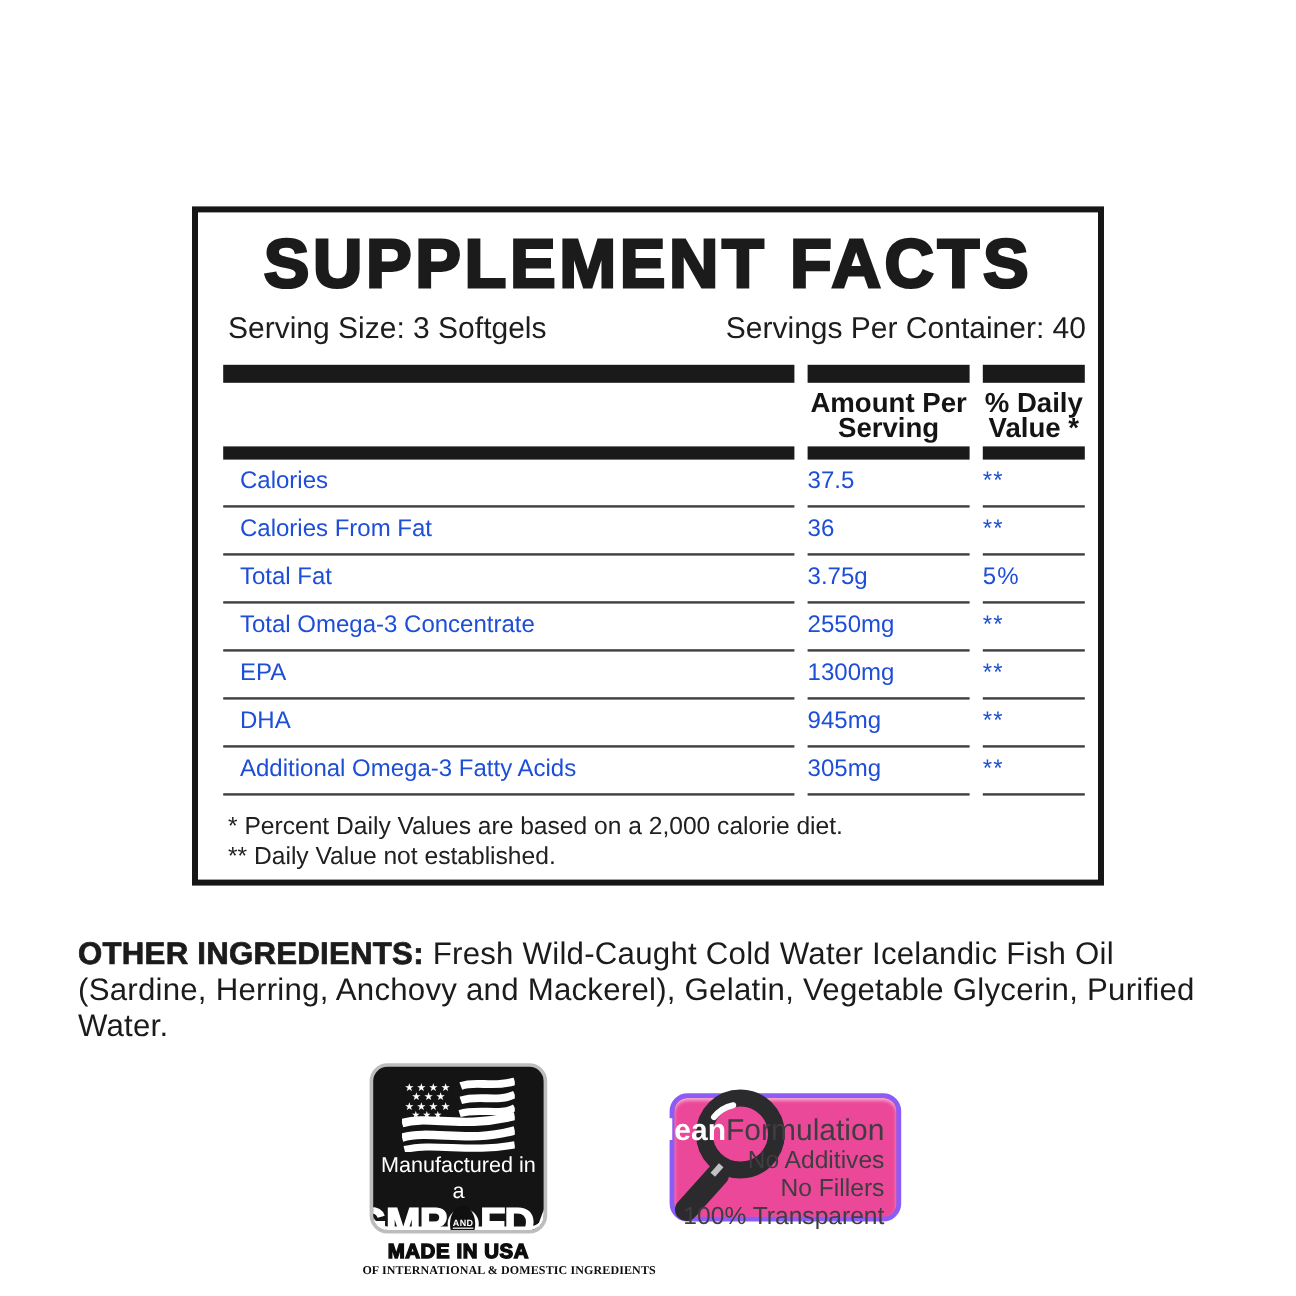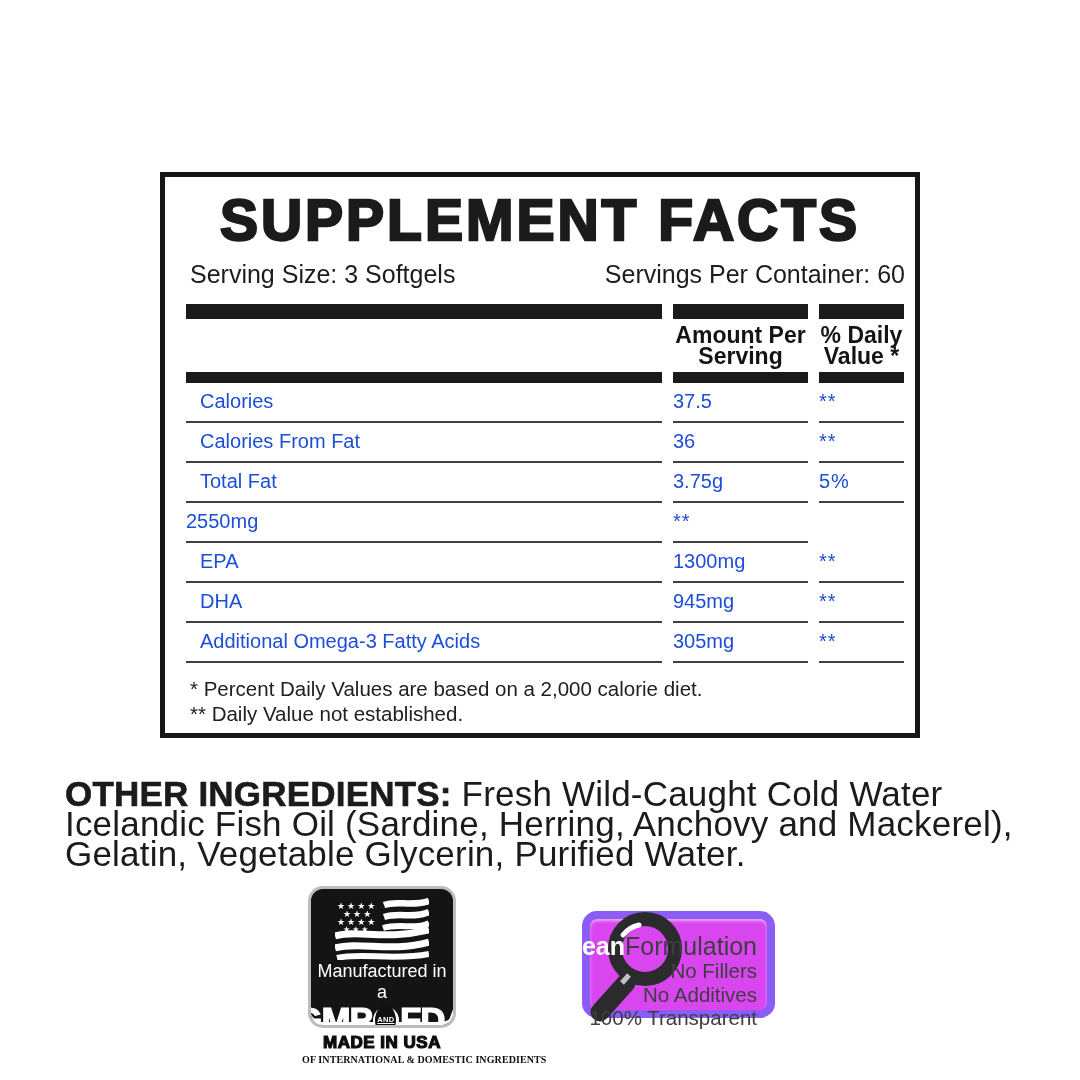--- a/index.html
+++ b/index.html
@@ -25,21 +25,21 @@
   .t-row>.c{border-bottom:2px solid #404040;font-size:20px;color:#1d4ed8;
             padding:7px 0 6px 0;min-height:25px;}
   .t-row .name{padding-left:14px;}
   .t-row .mid{text-align:left;}
   .t-row .dv{letter-spacing:1px;}
 
   .footnotes{margin:13px 0 0 25px;font-size:20.5px;line-height:25px;color:#202020;}
 
   
   .other{position:absolute;left:65px;top:779px;width:960px;margin:0;
-         font-size:35px;line-height:30px;letter-spacing:0.2px;color:#1b1b1b;}
+         font-size:26px;line-height:30px;letter-spacing:0.2px;color:#1b1b1b;}
   .other b{-webkit-text-stroke:0.6px #1b1b1b;}
 
   
   .gmp-wrap{position:absolute;left:302px;top:886px;width:160px;text-align:center;}
   .gmp-badge{margin:0 auto;width:148px;height:142px;background:#141414;border-radius:15px;
              border:3px solid #bdbdbd;box-sizing:border-box;
              box-shadow:inset 0 -4px 0 -1px #ffffff;overflow:hidden;}
   .gmp-flag{display:block;margin:9px auto 0 auto;}
   .gmp-line1{color:#fff;font-size:18px;margin-top:1px;}
   .gmp-big{display:flex;align-items:center;justify-content:center;color:#fff;
@@ -51,41 +51,41 @@
                 font-style:normal;font-size:7.5px;font-weight:bold;letter-spacing:0.3px;
                 display:flex;align-items:center;justify-content:center;text-decoration:underline;
                 -webkit-text-stroke:0 #fff;}
   .gmp-line3{color:#fff;font-size:14.5px;font-weight:bold;letter-spacing:3.5px;margin-top:3px;}
   .made-in{font-size:17px;font-weight:bold;color:#0d0d0d;-webkit-text-stroke:1.2px #0d0d0d;
            letter-spacing:0.5px;margin-top:5px;white-space:nowrap;}
   .made-in-sub{font-size:10px;font-weight:bold;color:#0d0d0d;letter-spacing:0.1px;
                margin-top:1px;white-space:nowrap;font-family:Liberation Serif, serif;}
 
   
-  .clean-badge{position:absolute;left:582px;top:911px;width:193px;height:107px;
-               background:#d946ef;border:8px solid #8b5cf6;border-radius:15px;
+  .clean-badge{position:absolute;left:558px;top:911px;width:193px;height:107px;
+               background:#ec4899;border:4px solid #8b5cf6;border-radius:15px;
                box-sizing:border-box;box-shadow:inset 0 2px 3px rgba(255,255,255,0.55);}
   .magnifier{position:absolute;left:-8px;top:-10px;overflow:visible;}
   .clean-text{position:absolute;right:10px;top:14px;text-align:right;}
   .brand{font-size:25px;line-height:26px;white-space:nowrap;}
   .brand .w{color:#ffffff;font-weight:bold;}
   .brand .d{color:#3e3d40;}
   .cl-line{font-size:20.5px;line-height:23.5px;color:#3e3d40;}
 </style>
 </head>
 <body>
 
 <div class="canvas">
 
   <section class="sf-panel">
     <h1 class="sf-title">SUPPLEMENT FACTS</h1>
 
     <div class="serving-row">
       <span>Serving Size: 3 Softgels</span>
-      <span>Servings Per Container: 60</span>
+      <span>Servings Per Container: 40</span>
     </div>
 
     <div class="tbl">
       <div class="grid3 bar thick">
         <i class="b"></i>
         <i class="b"></i>
         <i class="b"></i>
       </div>
 
       <div class="grid3 hdr">
@@ -113,20 +113,21 @@
           <div class="c mid dv">**</div>
         </div>
 
         <div class="grid3 t-row">
           <div class="c name">Total Fat</div>
           <div class="c mid amount">3.75g</div>
           <div class="c mid dv">5%</div>
         </div>
 
         <div class="grid3 t-row">
+          <div class="c name">Total Omega-3 Concentrate</div>
           <div class="c mid amount">2550mg</div>
           <div class="c mid dv">**</div>
         </div>
 
         <div class="grid3 t-row">
           <div class="c name">EPA</div>
           <div class="c mid amount">1300mg</div>
           <div class="c mid dv">**</div>
         </div>
 
@@ -183,19 +184,19 @@
 
   <div class="clean-badge">
     <svg class="magnifier" width="120" height="126" viewBox="0 0 120 126">
       <circle cx="63" cy="40" r="30" fill="none" stroke="#2b2a2d" stroke-width="14"></circle>
       <path d="M41,26 A27,27 0 0 1 57,16" stroke="#ffffff" stroke-width="5" fill="none" stroke-linecap="round"></path>
       <line x1="44" y1="74" x2="18" y2="103" stroke="#2b2a2d" stroke-width="19" stroke-linecap="round"></line>
       <line x1="47" y1="66" x2="40" y2="74" stroke="#c2c1c3" stroke-width="5"></line>
     </svg>
     <div class="clean-text">
       <div class="brand"><span class="w">Clean</span><span class="d">Formulation</span></div>
+      <div class="cl-line">No Additives</div>
       <div class="cl-line">No Fillers</div>
-      <div class="cl-line">No Additives</div>
       <div class="cl-line">100% Transparent</div>
     </div>
   </div>
 
 </div>
 
 </body></html>

